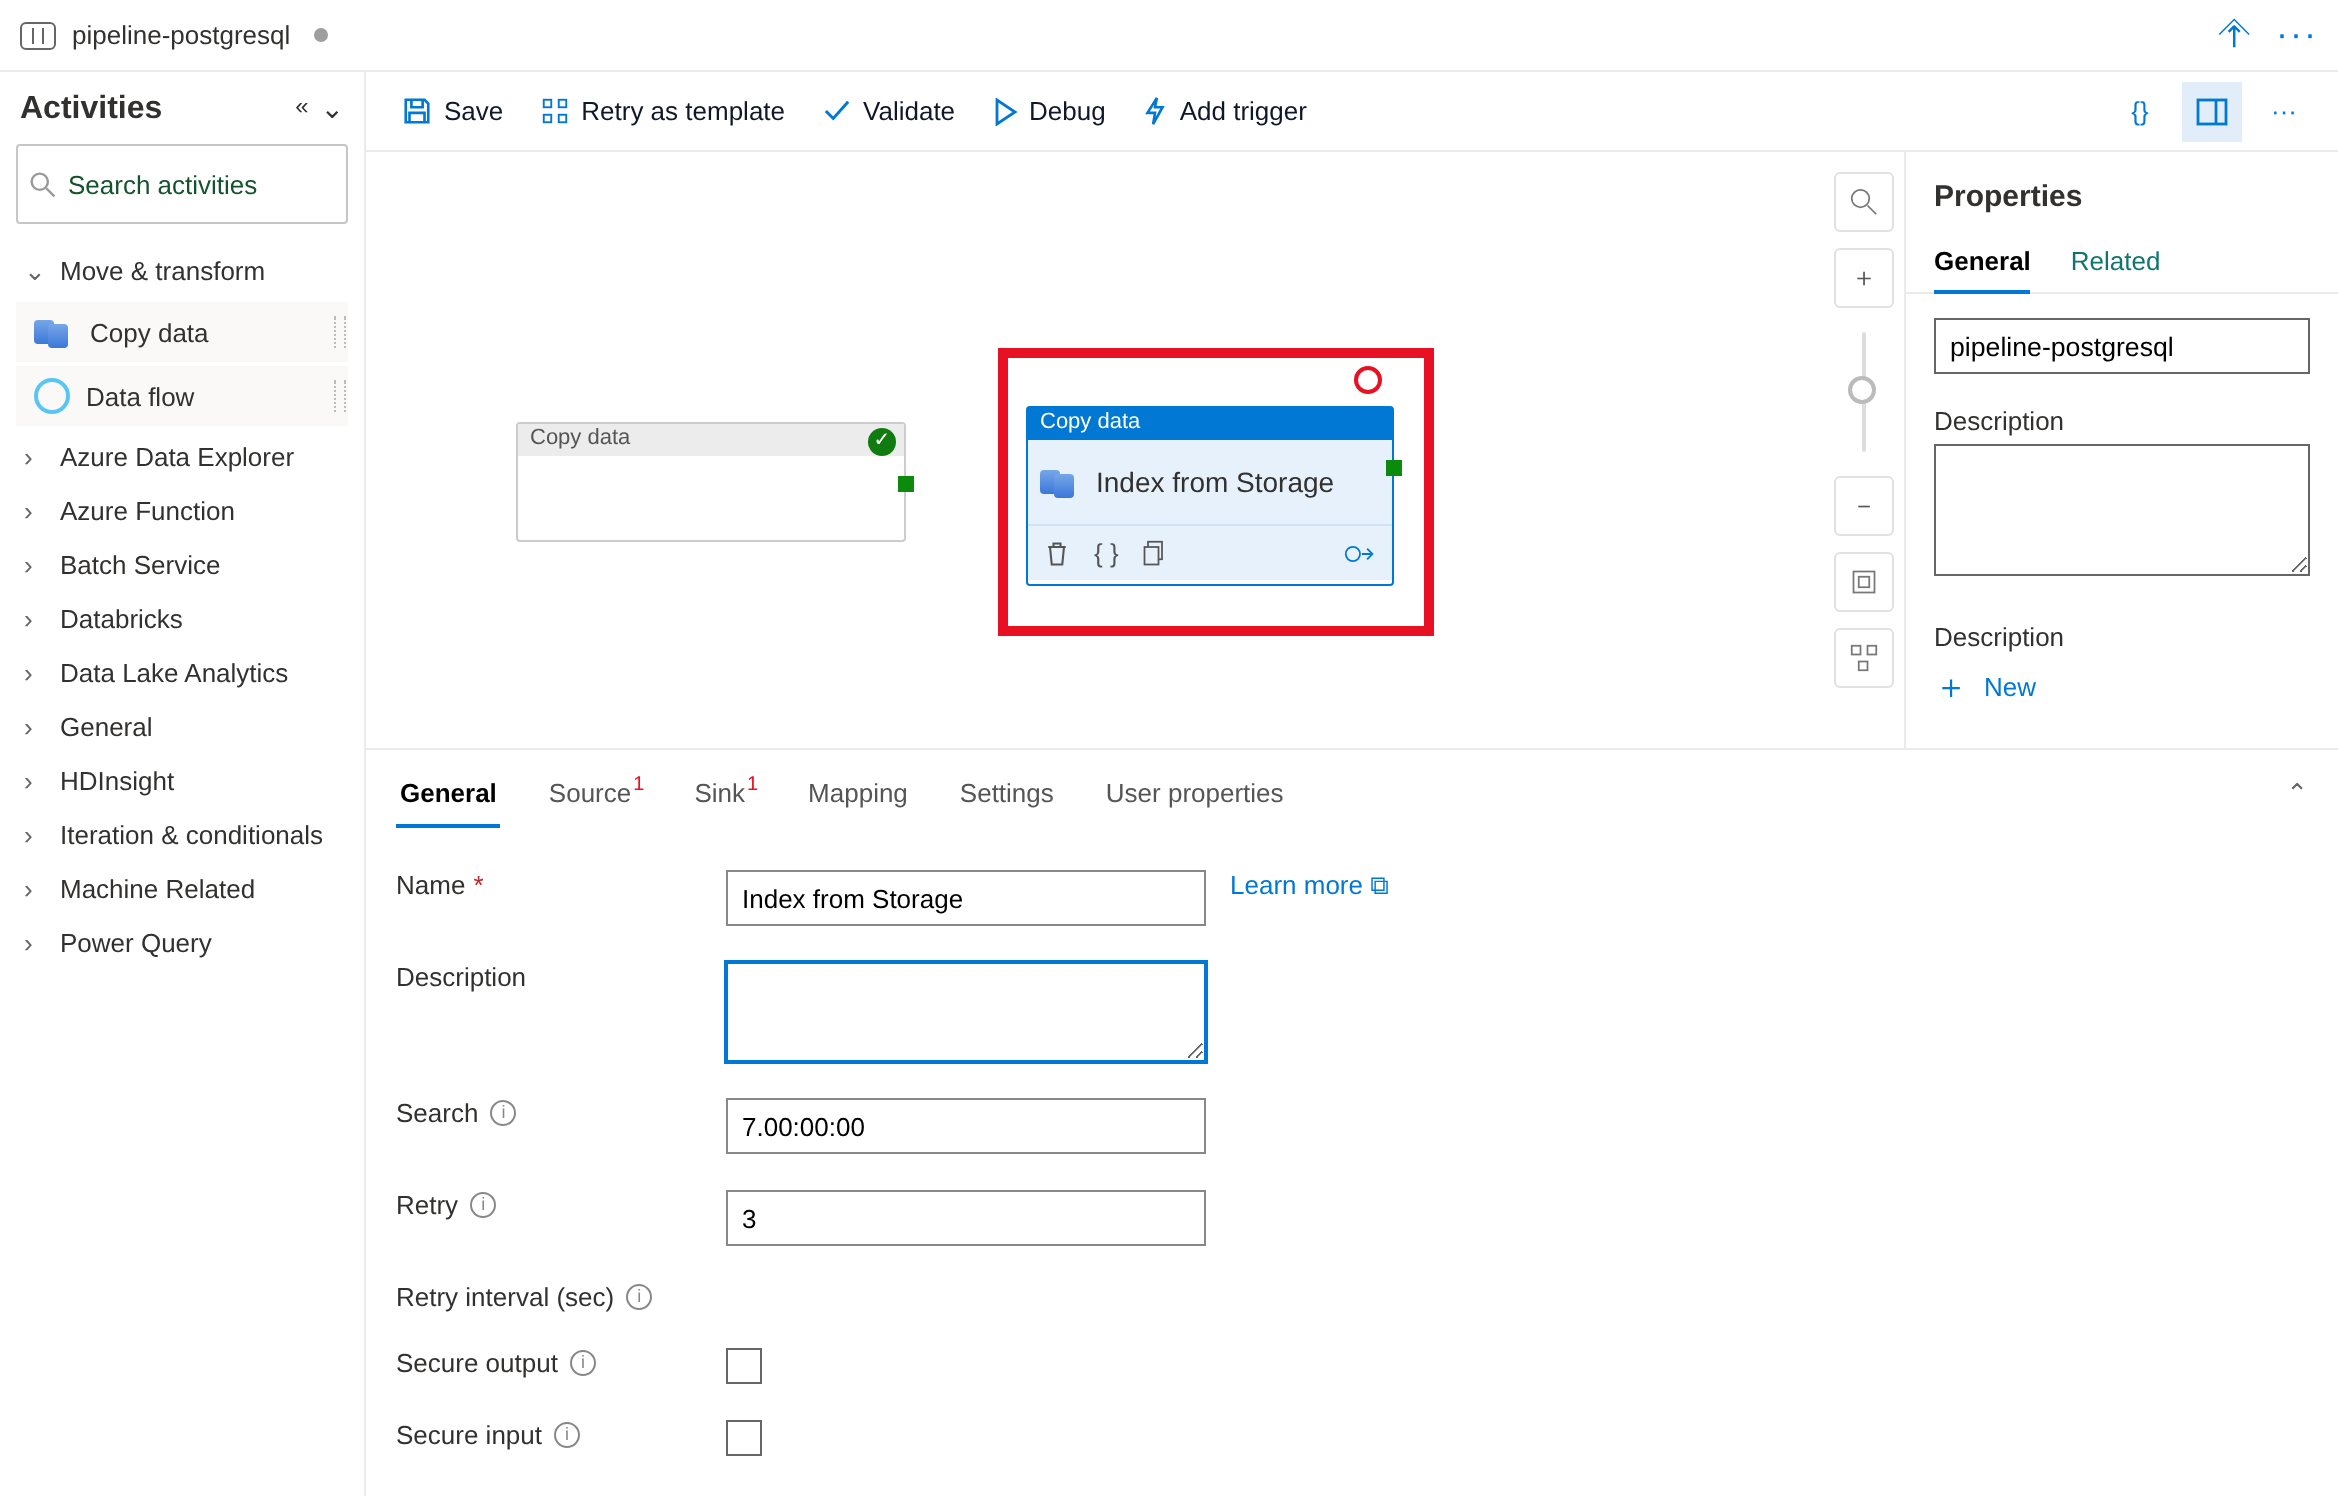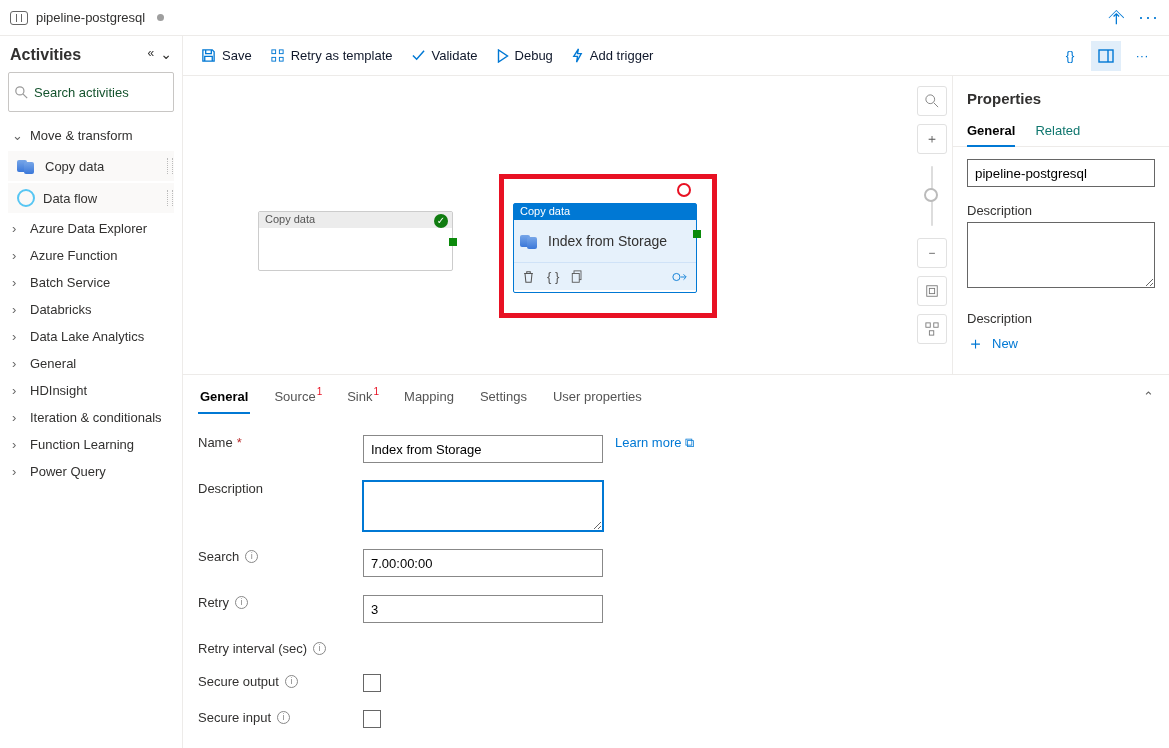--- a/index.html
+++ b/index.html
@@ -163,21 +163,21 @@
     <div class="cat">
         <span class="chev">›</span>
         <span>HDInsight</span>
       </div>
     <div class="cat">
         <span class="chev">›</span>
         <span>Iteration &amp; conditionals</span>
       </div>
     <div class="cat">
         <span class="chev">›</span>
-        <span>Function Learning</span>
+        <span>Machine Related</span>
       </div>
     <div class="cat">
         <span class="chev">›</span>
         <span>Power Query</span>
       </div>
   </div>
 
   <div class="main">
 
     <div class="toolbar">

